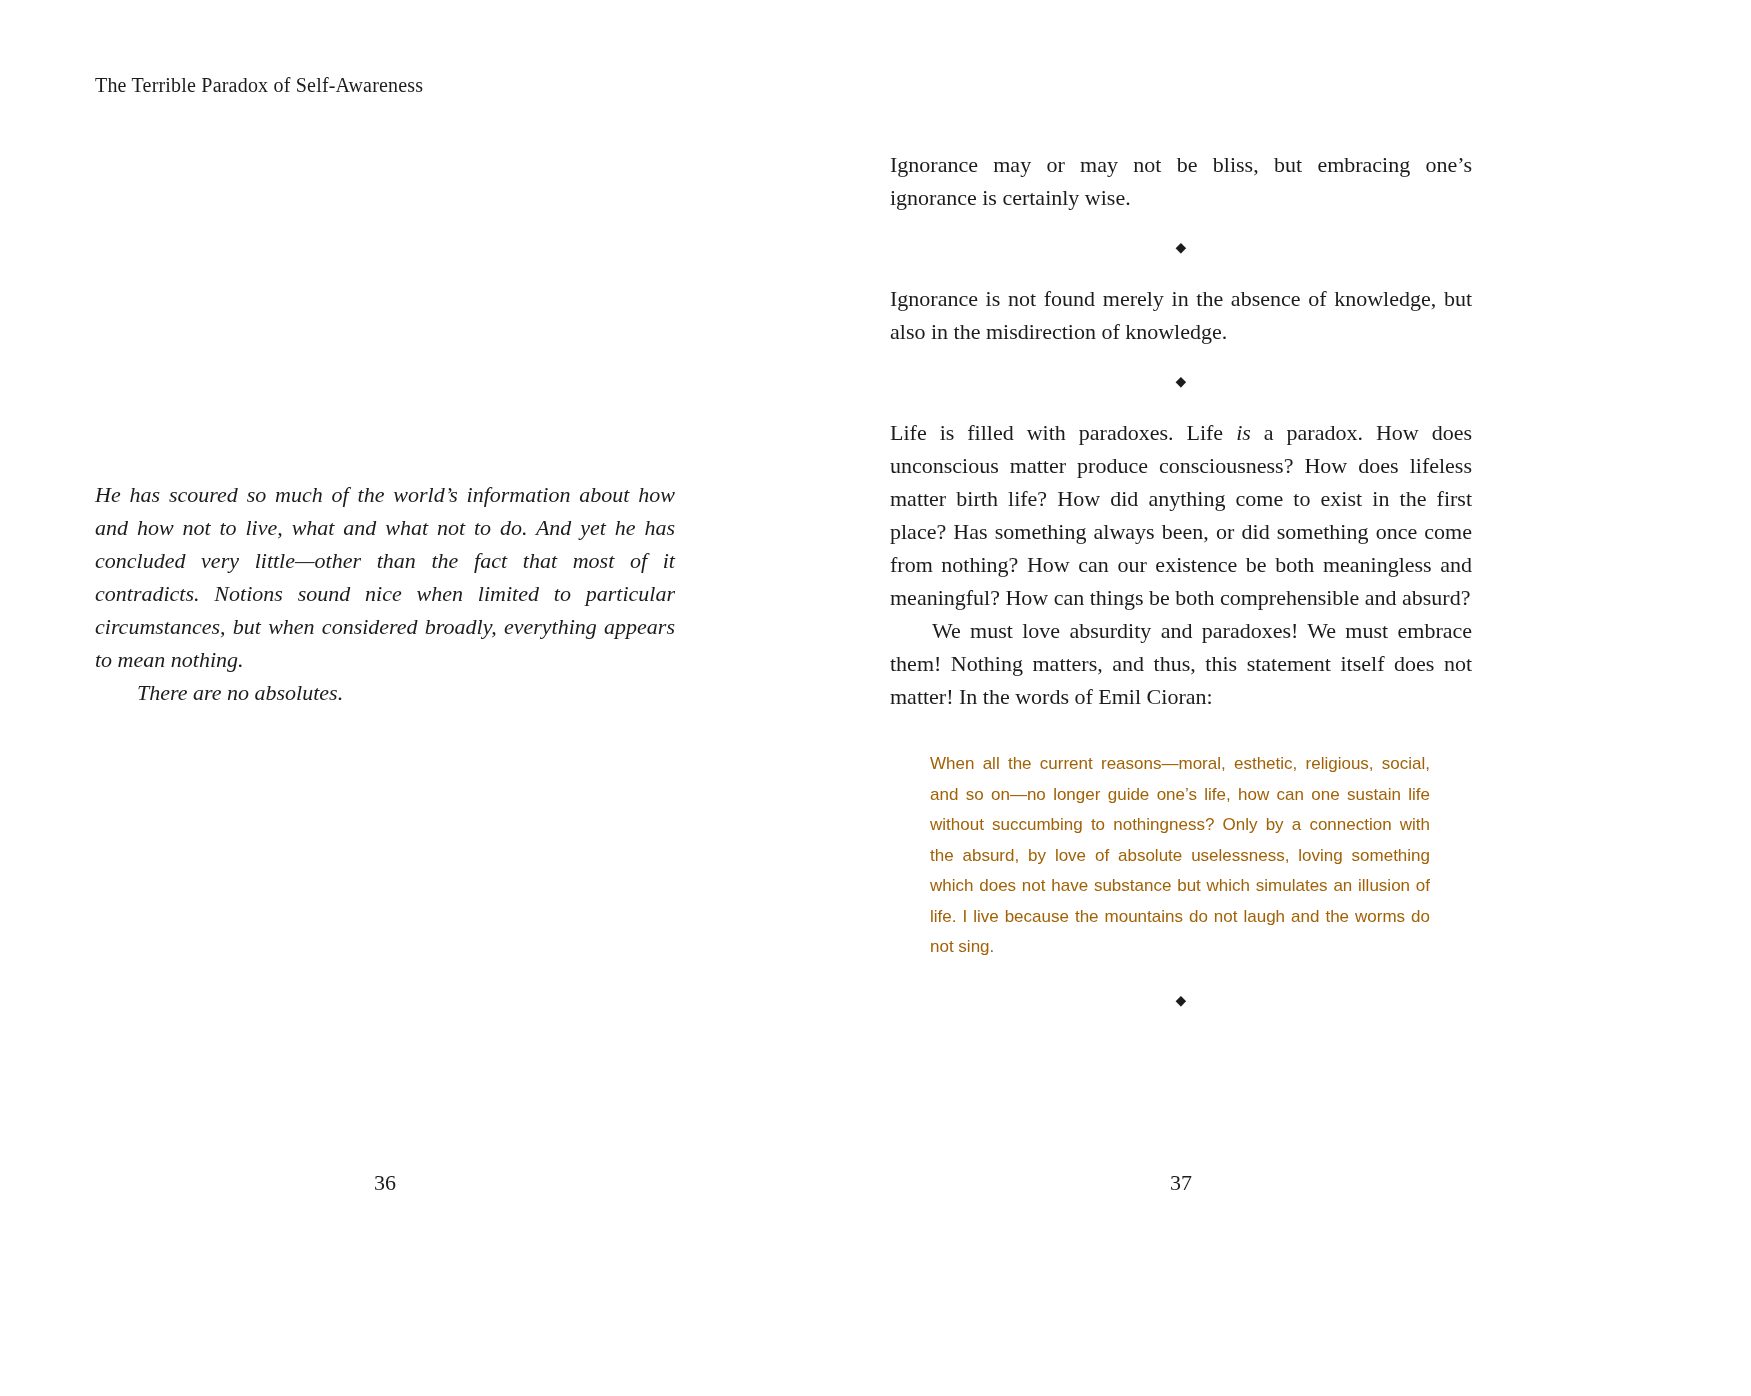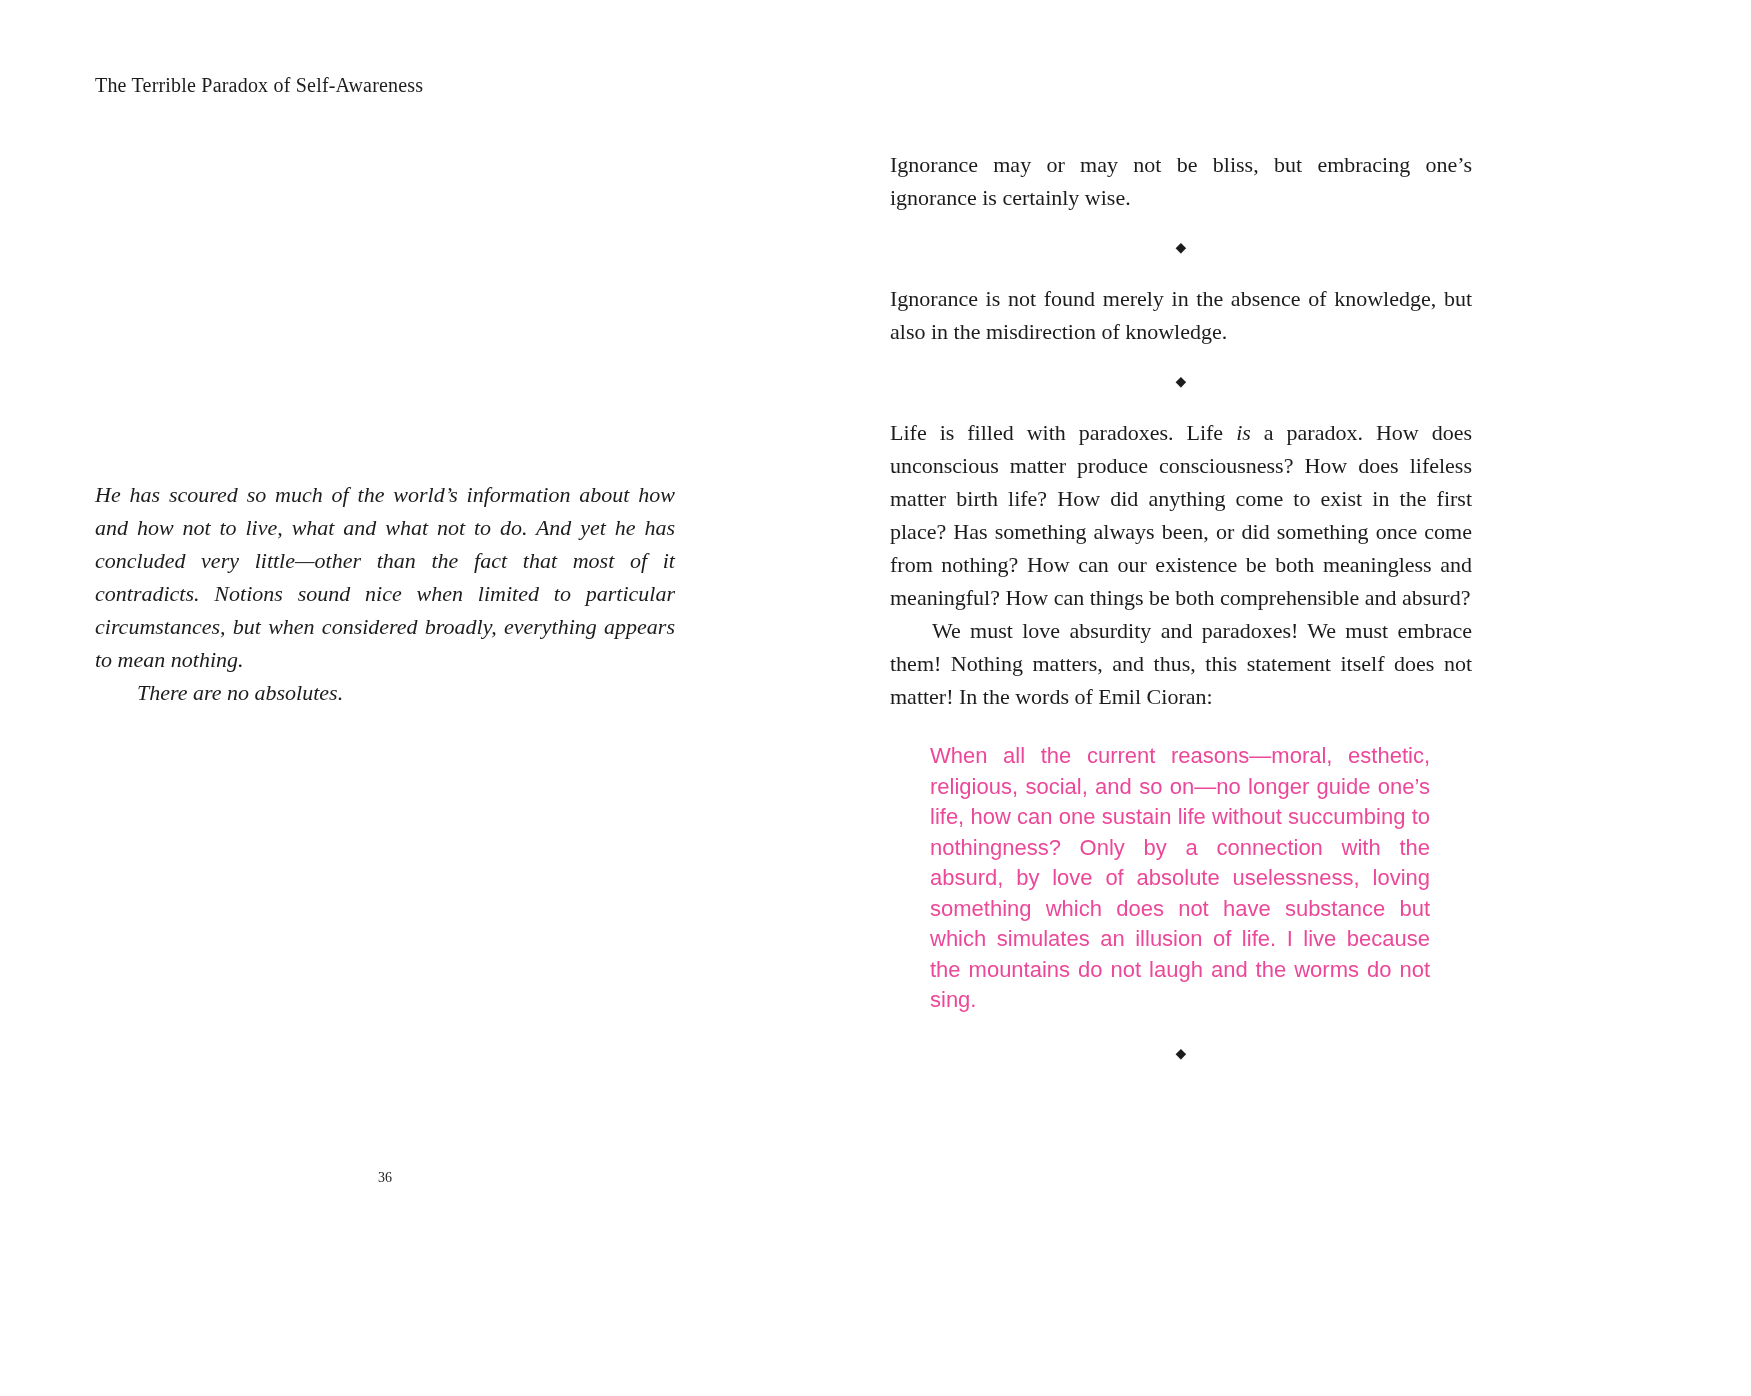--- a/index.html
+++ b/index.html
@@ -44,33 +44,33 @@
 
   .ornament {
     margin: 24px 0;
     text-align: center;
     font-size: 14px;
     line-height: 20px;
     color: #1c1c1c;
   }
 
   .quote {
-    margin: 28px 0 28px 40px;
+    margin: 36px 0 28px 40px;
     width: 500px;
     font-family: "Liberation Sans", sans-serif;
-    font-size: 22px;
+    font-size: 17px;
     line-height: 30.5px;
     text-align: justify;
-    color: #ec4899;
+    color: #a16207;
   }
 
   .page-number {
     position: absolute;
     top: 1170px;
-    font-size: 14px;
+    font-size: 22px;
     text-align: center;
   }
   .pn-left  { left: 95px;  width: 580px; }
   .pn-right { left: 890px; width: 582px; }
 
   em { font-style: italic; }
 </style>
 </head>
 <body>
 
@@ -100,14 +100,15 @@
 
     <p class="para indent">We must love absurdity and paradoxes! We must embrace them! Nothing matters, and thus, this statement itself does not matter! In the words of Emil Cioran:</p>
 
     <div class="quote">When all the current reasons—moral, esthetic, religious, social, and so on—no longer guide one’s life, how can one sustain life without succumbing to nothingness? Only by a connection with the absurd, by love of absolute uselessness, loving something which does not have substance but which simulates an illusion of life. I live because the mountains do not laugh and the worms do not sing.</div>
 
     <div class="ornament">◆</div>
 
 
   </div>
 
+  <div class="page-number pn-right">37</div>
 
 </div>
 
 </body></html>

